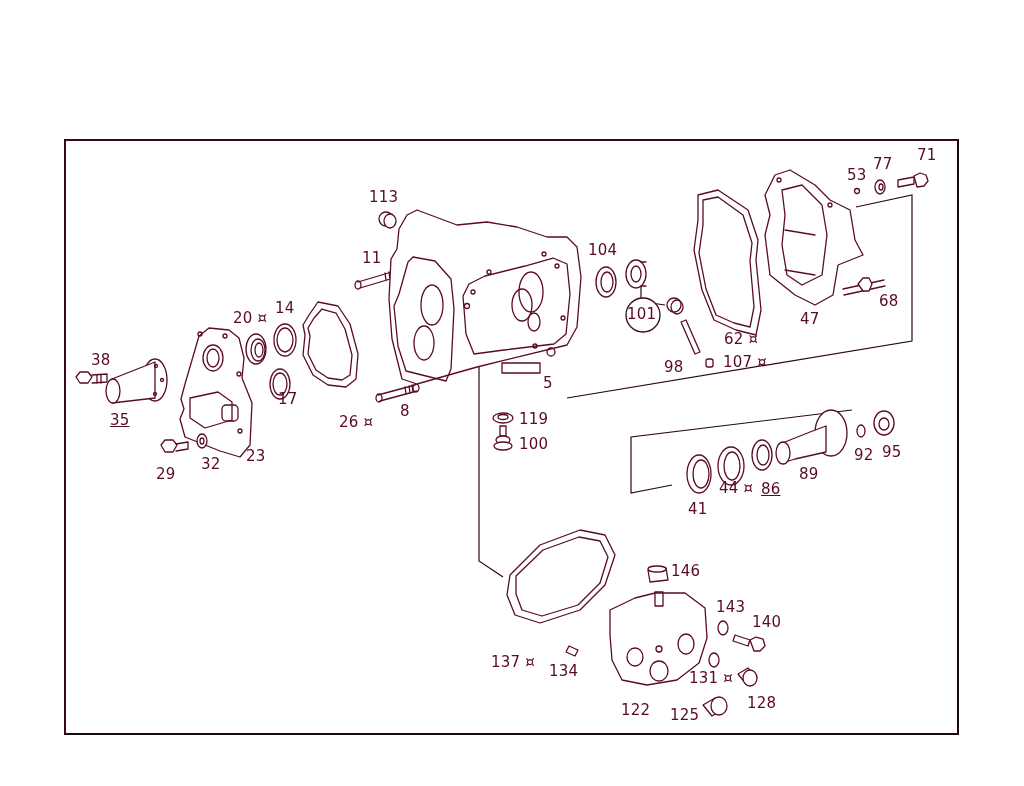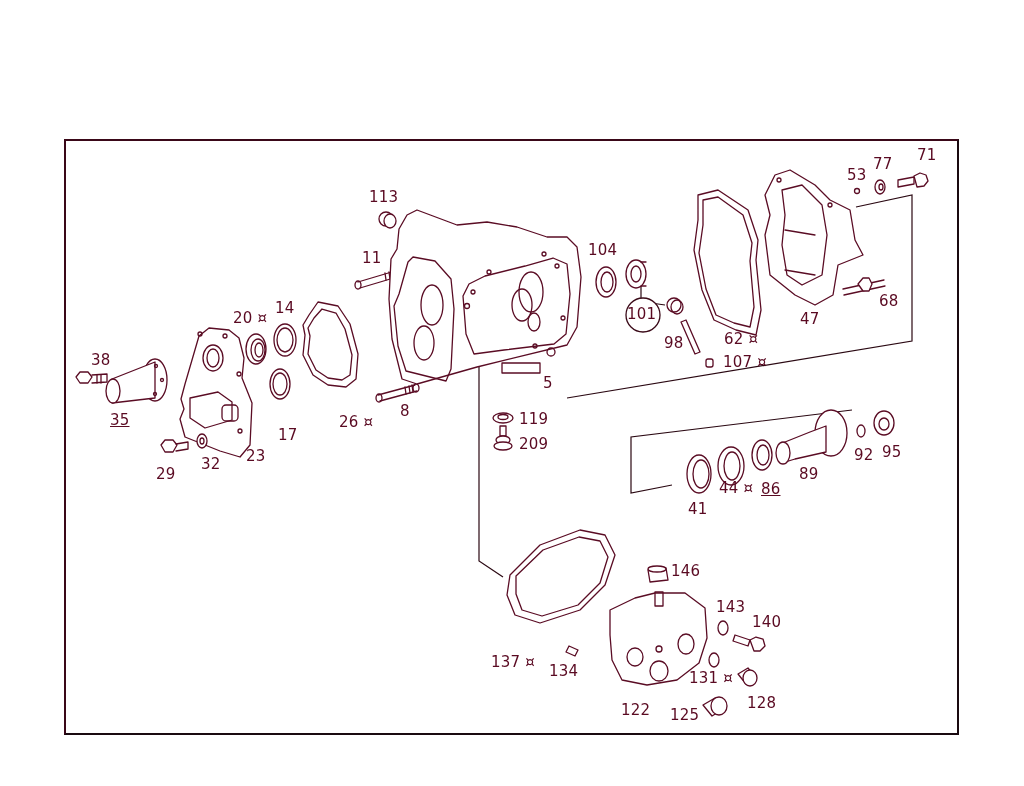--- a/index.html
+++ b/index.html
@@ -267,32 +267,32 @@
   </g>
 </svg>
 
 <div id="labels">
     <span class="lbl" style="left: 369px; top: 190px;">113</span>
     <span class="lbl" style="left: 362px; top: 251px;">11</span>
     <span class="lbl" style="left: 233px; top: 311px;">20 ¤</span>
     <span class="lbl" style="left: 275px; top: 301px;">14</span>
     <span class="lbl" style="left: 91px; top: 353px;">38</span>
     <span class="lbl" style="left: 110px; top: 413px; text-decoration: underline;">35</span>
-    <span class="lbl" style="left: 278px; top: 428px;">17</span>
+    <span class="lbl" style="left: 278px; top: 392px;">17</span>
     <span class="lbl" style="left: 339px; top: 415px;">26 ¤</span>
     <span class="lbl" style="left: 400px; top: 404px;">8</span>
     <span class="lbl" style="left: 543px; top: 376px;">5</span>
     <span class="lbl" style="left: 519px; top: 412px;">119</span>
-    <span class="lbl" style="left: 519px; top: 437px;">209</span>
+    <span class="lbl" style="left: 519px; top: 437px;">100</span>
     <span class="lbl" style="left: 156px; top: 467px;">29</span>
     <span class="lbl" style="left: 201px; top: 457px;">32</span>
     <span class="lbl" style="left: 246px; top: 449px;">23</span>
     <span class="lbl" style="left: 588px; top: 243px;">104</span>
     <span class="lbl" style="left: 627px; top: 307px;">101</span>
-    <span class="lbl" style="left: 664px; top: 336px;">98</span>
+    <span class="lbl" style="left: 664px; top: 360px;">98</span>
     <span class="lbl" style="left: 724px; top: 332px;">62 ¤</span>
     <span class="lbl" style="left: 723px; top: 355px;">107 ¤</span>
     <span class="lbl" style="left: 800px; top: 312px;">47</span>
     <span class="lbl" style="left: 847px; top: 168px;">53</span>
     <span class="lbl" style="left: 873px; top: 157px;">77</span>
     <span class="lbl" style="left: 917px; top: 148px;">71</span>
     <span class="lbl" style="left: 879px; top: 294px;">68</span>
     <span class="lbl" style="left: 688px; top: 502px;">41</span>
     <span class="lbl" style="left: 719px; top: 481px;">44 ¤</span>
     <span class="lbl" style="left: 761px; top: 482px; text-decoration: underline;">86</span>

